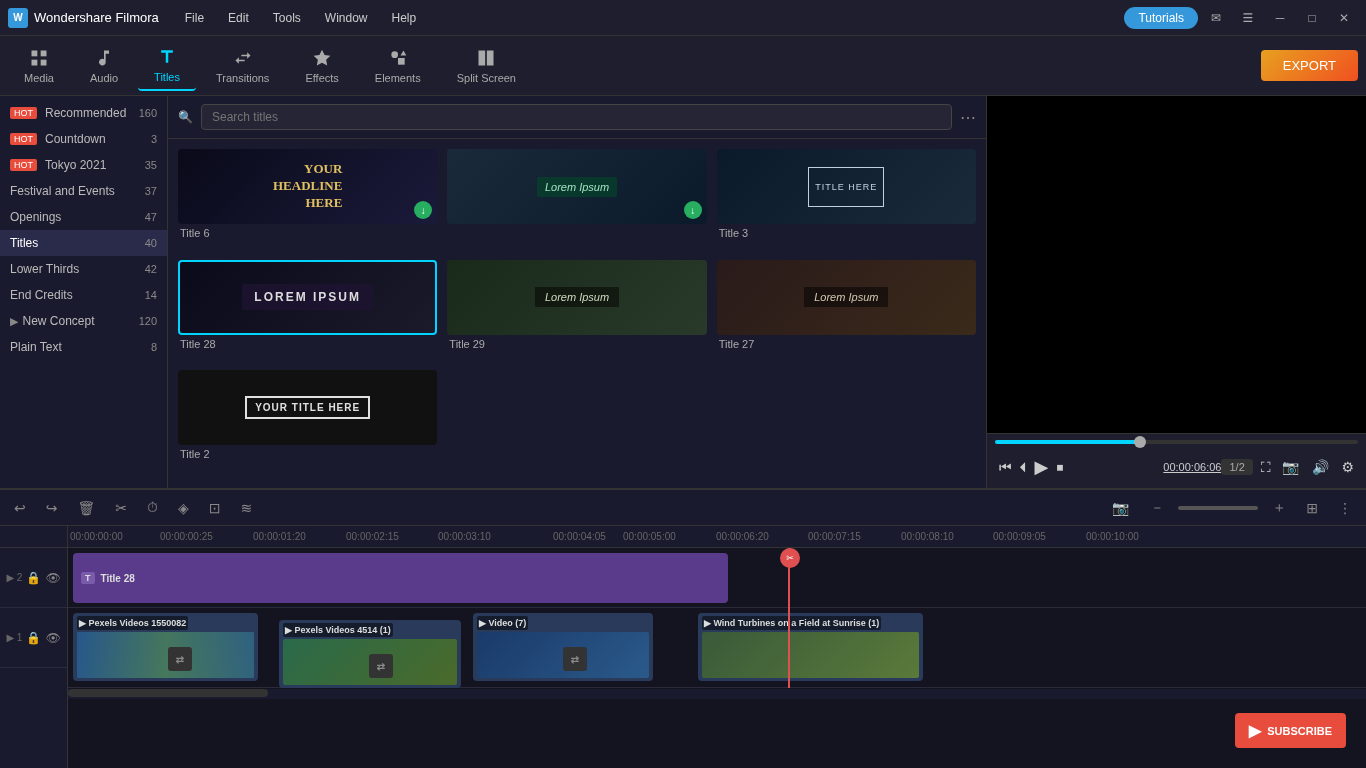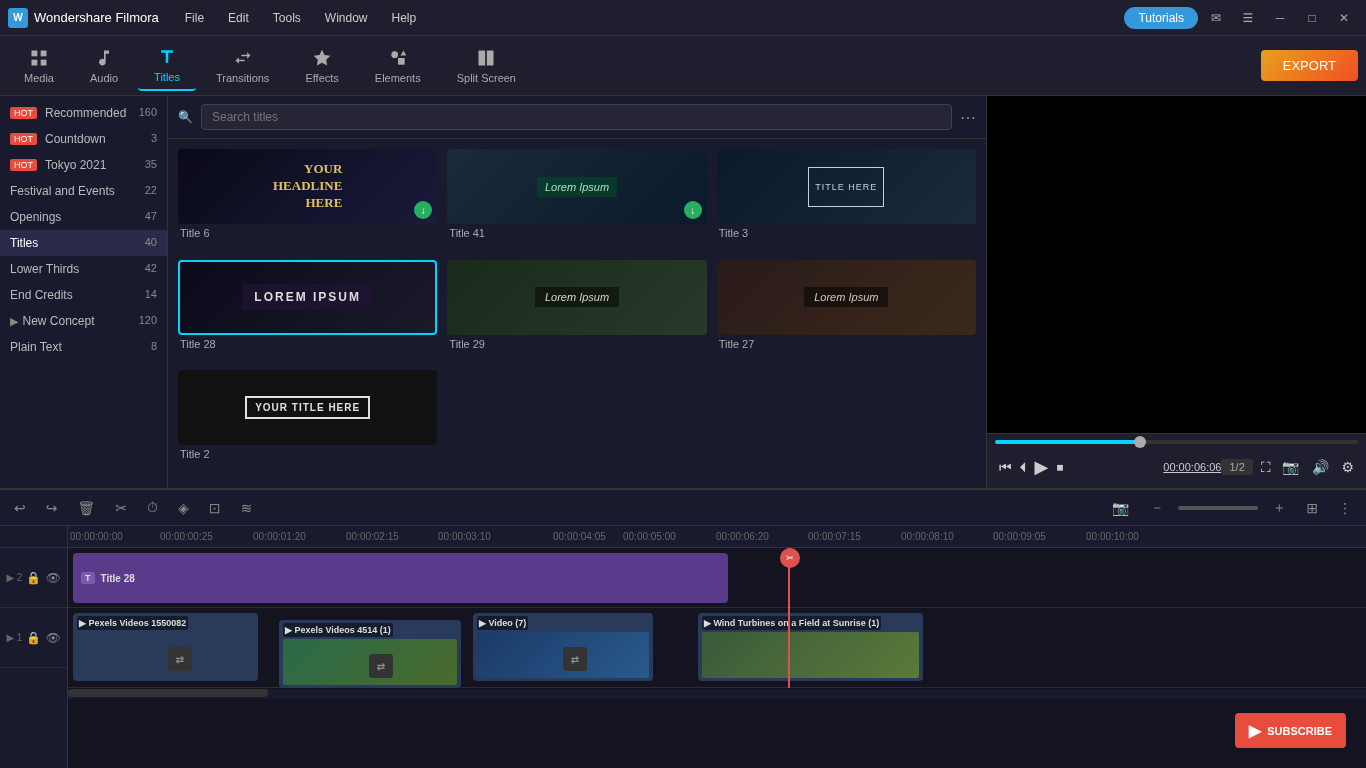--- a/index.html
+++ b/index.html
@@ -21,21 +21,21 @@
     .toolbar-item.active { color: #00d4ff; border-bottom: 2px solid #00d4ff; }
     .toolbar-item svg { width: 20px; height: 20px; }
     #toolbar .spacer { flex: 1; }
     .export-btn { background: linear-gradient(135deg, #e8a020, #f05020); color: white; padding: 8px 22px; border-radius: 4px; cursor: pointer; font-size: 13px; font-weight: normal; }
 
     
     #main { display: flex; height: calc(768px - 36px - 60px - 280px); }
 
     
     #sidebar { width: 168px; background: #1a1a2e; border-right: 1px solid #333; overflow-y: auto; padding: 4px 0; }
-    .sidebar-item { display: flex; padding: 6px 10px; cursor: pointer; color: #bbb; justify-content: space-between; }
+    .sidebar-item { display: flex; align-items: center; padding: 6px 10px; cursor: pointer; color: #bbb; justify-content: space-between; }
     .sidebar-item.active { background: #2a2a4a; color: #fff; }
     .sidebar-item .label { font-size: 12px; }
     .sidebar-item .count { font-size: 11px; color: #888; }
     .sidebar-item .hot-badge { font-size: 9px; background: #e74c3c; color: white; padding: 1px 4px; border-radius: 2px; margin-right: 4px; }
     .sidebar-left { display: flex; align-items: center; gap: 4px; }
 
     
     #content { flex: 1; background: #1a1a2e; overflow: hidden; }
 
     
@@ -193,21 +193,21 @@
       <div class="sidebar-left">
         <span class="hot-badge">HOT</span>
         <span class="label">Tokyo 2021</span>
       </div>
       <span class="count">35</span>
     </div>
     <div class="sidebar-item">
       <div class="sidebar-left">
         <span class="label">Festival and Events</span>
       </div>
-      <span class="count">22</span>
+      <span class="count">37</span>
     </div>
     <div class="sidebar-item">
       <div class="sidebar-left">
         <span class="label">Openings</span>
       </div>
       <span class="count">47</span>
     </div>
     <div class="sidebar-item active">
       <div class="sidebar-left">
         <span class="label">Titles</span>
@@ -259,21 +259,20 @@
         <div class="title-name">Title 6</div>
       </div>
 
       <div class="title-card">
         <div class="title-thumb thumb-2" style="background:linear-gradient(135deg,#1a2a3a,#0a1a2a);">
           <div class="thumb-lorem" style="background:rgba(0,80,40,0.5);padding:4px 8px;border-radius:2px;color:#a0e0c0;font-style:italic;font-size:11px;">Lorem Ipsum</div>
           <div class="thumb-overlay">
               <span class="download-icon">↓</span>
             </div>
         </div>
-        <div class="title-name">Title 41</div>
       </div>
 
       <div class="title-card">
         <div class="title-thumb" style="background:linear-gradient(135deg,#0a1a2a,#1a2a3a);">
           <div style="color:#c0d0e0;font-size:9px;text-transform:uppercase;letter-spacing:1px;border:1px solid #c0d0e0;padding:14px 6px;">TITLE HERE</div>
         </div>
         <div class="title-name">Title 3</div>
       </div>
 
       <div class="title-card">
@@ -398,21 +397,21 @@
 
         <div class="track-row" style="height:60px;position:relative;border-bottom:1px solid #2a2a3a;background:#141420;">
           <div class="track-clip clip-title" style="left:5px;width:655px;background:#5a3a8a;color:#ddd;font-size:10px;font-weight:bold;position:absolute;height:50px;top:5px;border-radius:4px;display:flex;align-items:center;padding:0 8px;">
             <span style="background:#7a5aaa;padding:1px 4px;border-radius:2px;font-size:9px;margin-right:6px;">T</span>
             <span>Title 28</span>
           </div>
         </div>
 
         <div class="track-row" style="height:80px;position:relative;border-bottom:1px solid #2a2a3a;background:#141420;">
 
-          <div class="track-clip" style="left:5px;width:185px;background:#2a3a5a;color:#ddd;font-size:9px;position:absolute;height:68px;top:5px;border-radius:4px;overflow:hidden;display:flex;align-items:flex-start;flex-direction:row;padding:3px 4px;">
+          <div class="track-clip" style="left:5px;width:185px;background:#2a3a5a;color:#ddd;font-size:9px;position:absolute;height:68px;top:5px;border-radius:4px;overflow:hidden;display:flex;align-items:flex-start;flex-direction:column;padding:3px 4px;">
             <span style="z-index:1;padding:2px;background:rgba(0,0,0,0.5);border-radius:2px;font-size:9px;">▶ Pexels Videos 1550082</span>
             <div style="width:100%;flex:1;background:linear-gradient(135deg,#1a4a8a,#4a8a4a);border-radius:2px;margin-top:2px;">
               <div style="height:100%;background:linear-gradient(90deg,#2a5a8a,#4a7a5a,#2a5a8a);opacity:0.8;"></div>
             </div>
             <div style="position:absolute;top:34px;left:95px;width:24px;height:24px;background:#333;border-radius:3px;display:flex;align-items:center;justify-content:center;z-index:2;">
               <span style="color:#888;font-size:10px;">⇄</span>
             </div>
           </div>
 
           <div class="track-clip" style="left:211px;width:182px;background:#2a3a5a;color:#ddd;font-size:9px;position:absolute;height:68px;top:12px;border-radius:4px;overflow:hidden;display:flex;align-items:flex-start;flex-direction:column;padding:3px 4px;">

